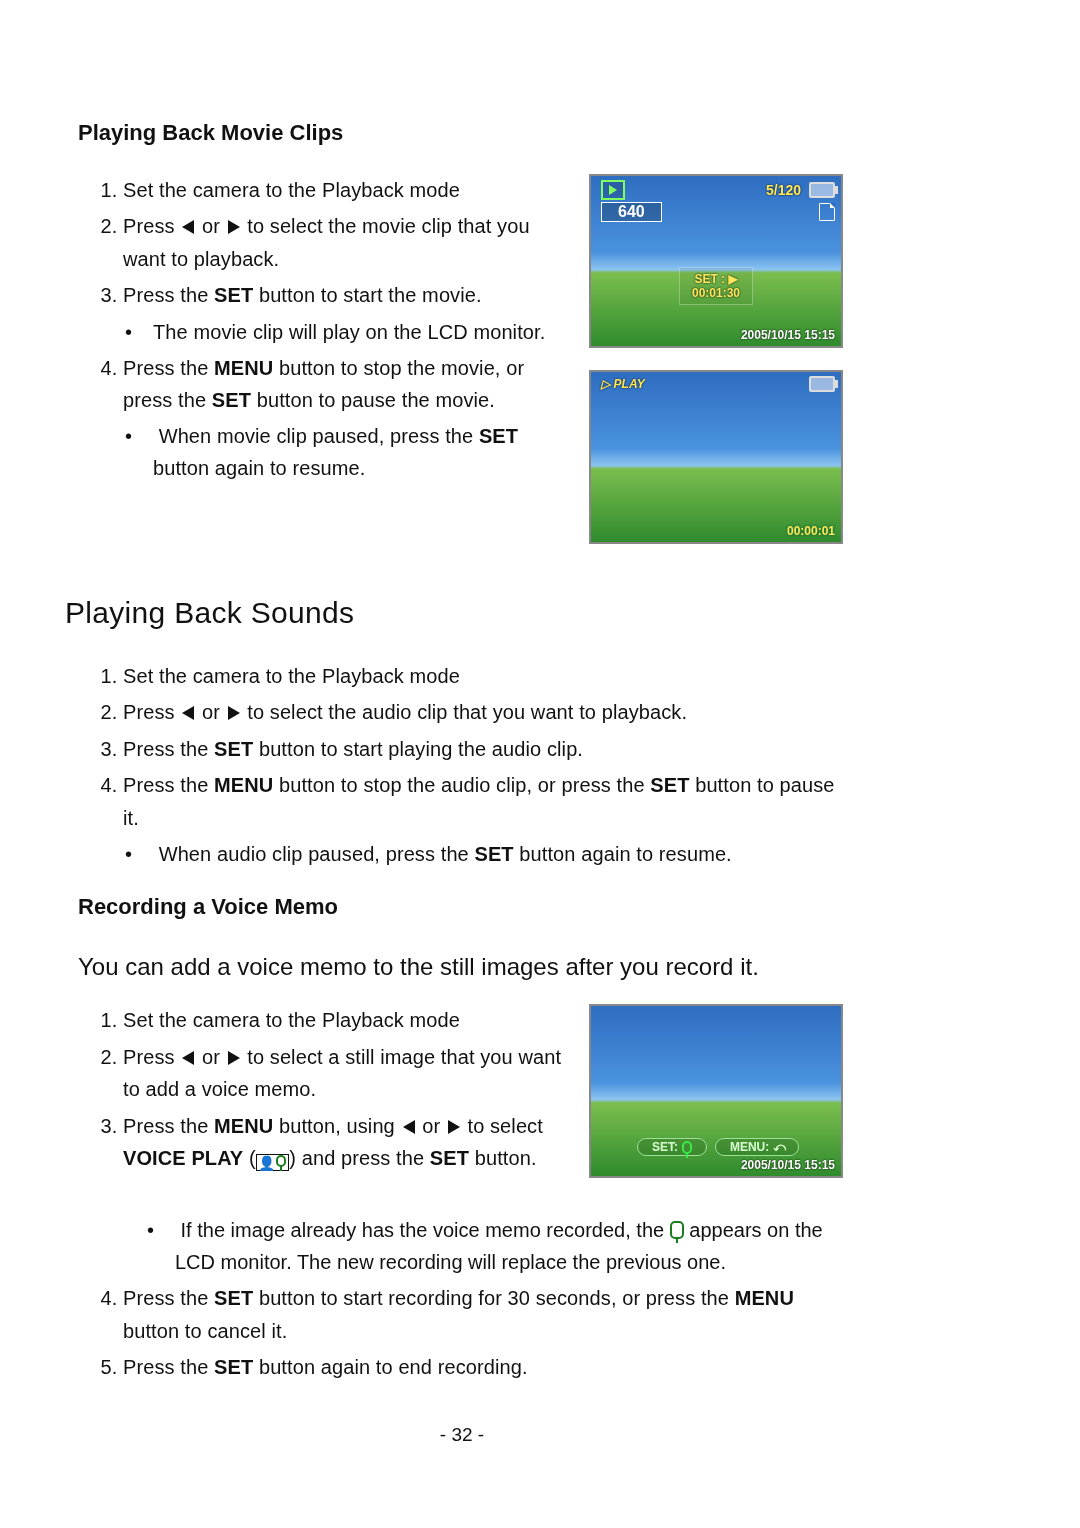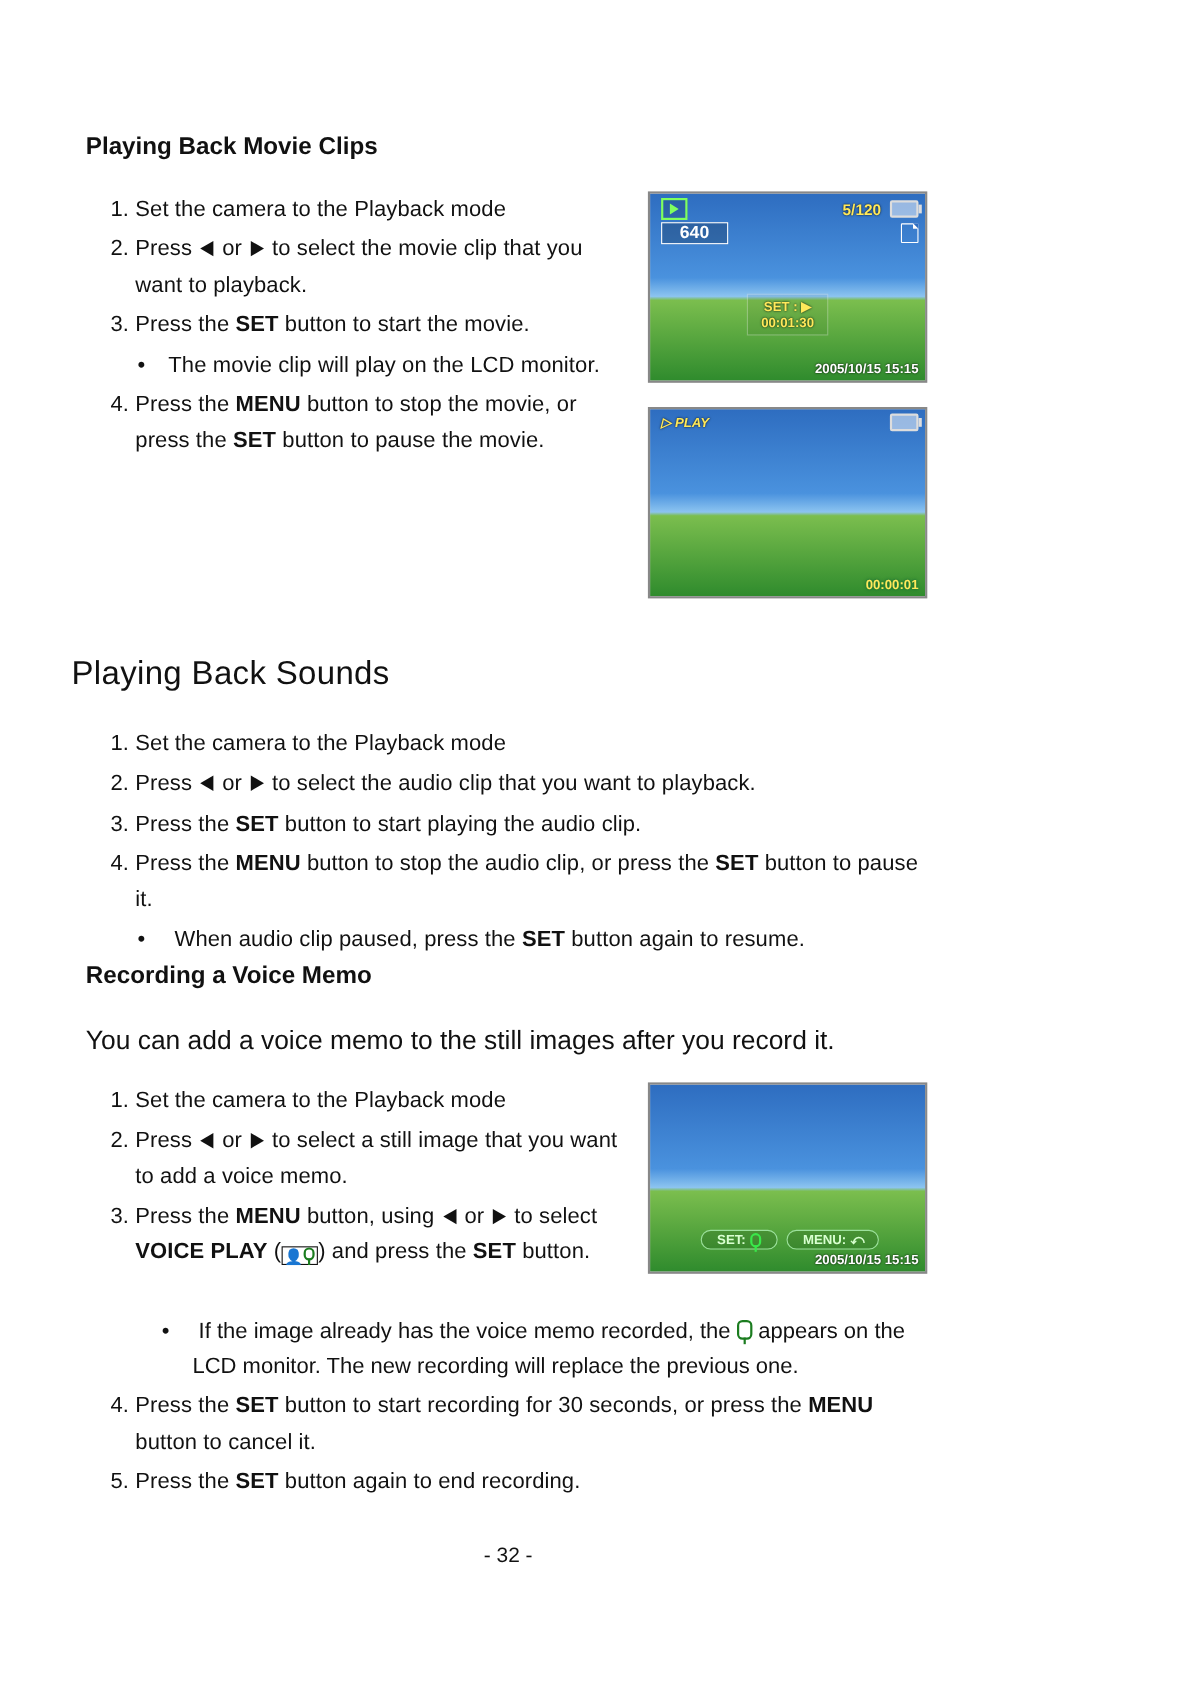--- a/index.html
+++ b/index.html
@@ -144,20 +144,25 @@
           <span> to select the movie clip that you want to playback.</span>
         </li>
         <li>
           <span>Press the </span><span class="bold">SET</span><span> button to start the movie.</span>
           <ul class="sub">
             <li>The movie clip will play on the LCD monitor.</li>
           </ul>
         </li>
         <li>
           <span>Press the </span><span class="bold">MENU</span><span> button to stop the movie, or press the </span><span class="bold">SET</span><span> button to pause the movie.</span>
+          <ul class="sub">
+            <li>
+              <span>When movie clip paused, press the </span><span class="bold">SET</span><span> button again to resume.</span>
+            </li>
+          </ul>
         </li>
       </ol>
     </div>
 
     <div class="right-col">
 
       <div class="lcd small">
         <div class="lcd-top">
           <div class="row">
             <span class="play-box"></span>
@@ -217,21 +222,21 @@
     <li>
       <span>Press the </span><span class="bold">MENU</span><span> button to stop the audio clip, or press the </span><span class="bold">SET</span><span> button to pause it.</span>
       <ul class="sub wide-sub">
         <li>
           <span>When audio clip paused, press the </span><span class="bold">SET</span><span> button again to resume.</span>
         </li>
       </ul>
     </li>
   </ol>
 
-  <div class="subheading" style="margin-top:4px">Recording a Voice Memo</div>
+  <div class="subheading" style="margin-top:24px">Recording a Voice Memo</div>
   <div class="para">You can add a voice memo to the still images after you record it.</div>
 
   <div class="two-col">
     <div class="left">
       <ol class="steps">
         <li>Set the camera to the Playback mode</li>
         <li>
           <span>Press </span>
           <span class="tri-left"></span>
           <span> or </span>

